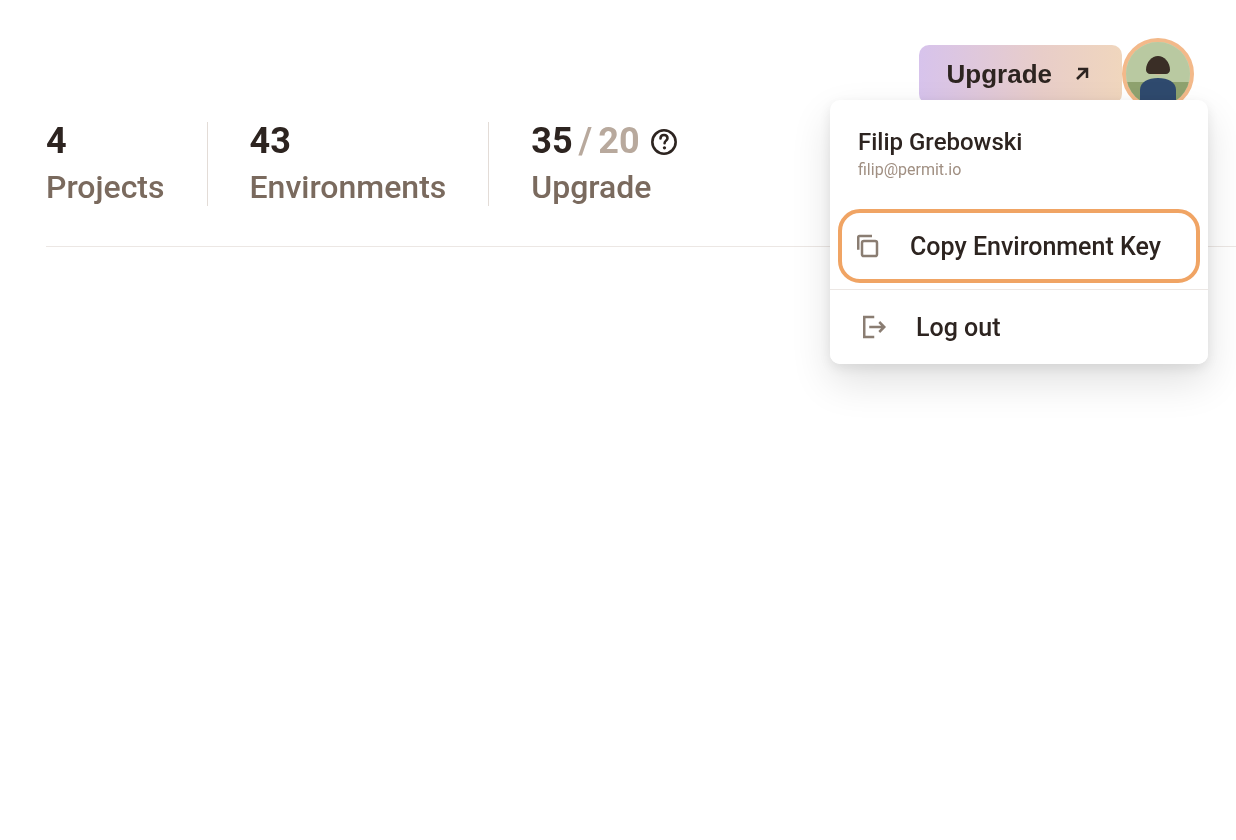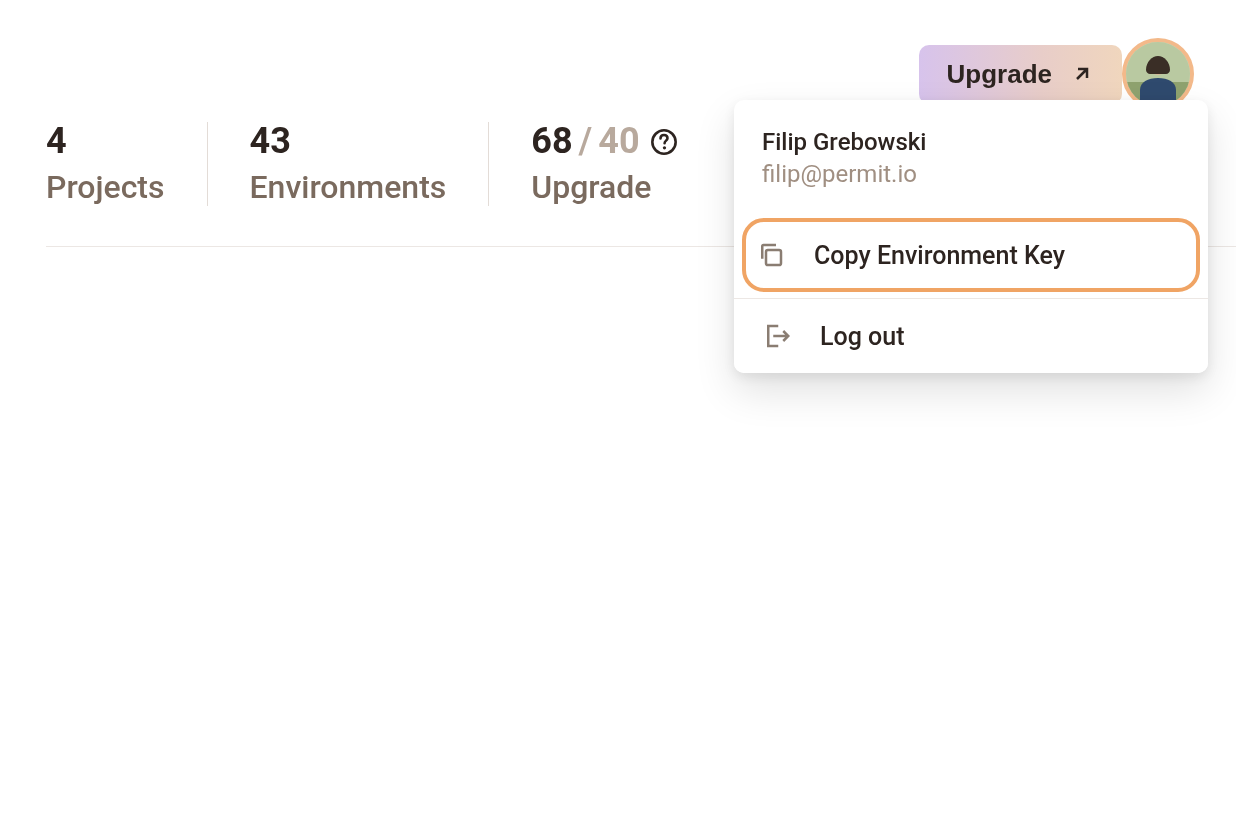--- a/index.html
+++ b/index.html
@@ -104,36 +104,36 @@
     .stat-label {
       font-size: 32px;
       font-weight: 500;
       color: #7a6a5e;
       margin-top: 6px;
     }
     .dropdown {
       position: absolute;
       top: 100px;
       right: 28px;
-      width: 474px;
+      width: 378px;
       background: #ffffff;
       border-radius: 10px;
       box-shadow: 0 18px 40px rgba(0,0,0,0.12), 0 4px 12px rgba(0,0,0,0.08);
       overflow: hidden;
     }
     .dropdown-header {
       padding: 28px 28px 24px 28px;
     }
     .dropdown-name {
       font-size: 24px;
       font-weight: 500;
       color: #2d2420;
     }
     .dropdown-email {
-      font-size: 24px;
+      font-size: 16px;
       font-weight: 400;
       color: #a08f82;
       margin-top: 4px;
     }
     .dropdown-item {
       display: flex;
       align-items: center;
       gap: 28px;
       padding: 22px 28px;
       cursor: pointer;
@@ -188,23 +188,23 @@
   <div class="stat">
     <div class="stat-value">4</div>
     <div class="stat-label">Projects</div>
   </div>
   <div class="stat">
     <div class="stat-value">43</div>
     <div class="stat-label">Environments</div>
   </div>
   <div class="stat">
     <div class="stat-value">
-      <span>68</span>
+      <span>35</span>
       <span class="slash">/</span>
-      <span class="limit">40</span>
+      <span class="limit">20</span>
       <svg class="help-icon" viewBox="0 0 24 24">
         <circle cx="12" cy="12" r="10" stroke="#2d2420" stroke-width="2.2" fill="none"></circle>
         <path d="M9 9 C9 7 10.2 6 12 6 C13.8 6 15 7.2 15 8.8 C15 10.7 12.5 11 12.5 13" stroke="#2d2420" stroke-width="2.2" fill="none" stroke-linecap="round"></path>
         <circle cx="12.4" cy="17" r="1.4" fill="#2d2420"></circle>
       </svg>
     </div>
     <div class="stat-label">Upgrade</div>
   </div>
 </div>
 

